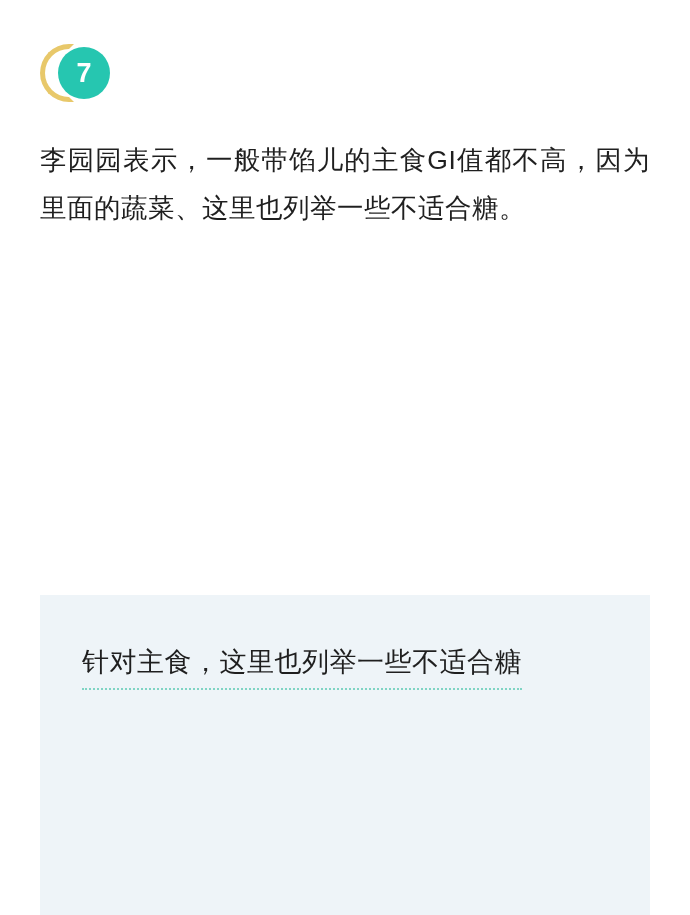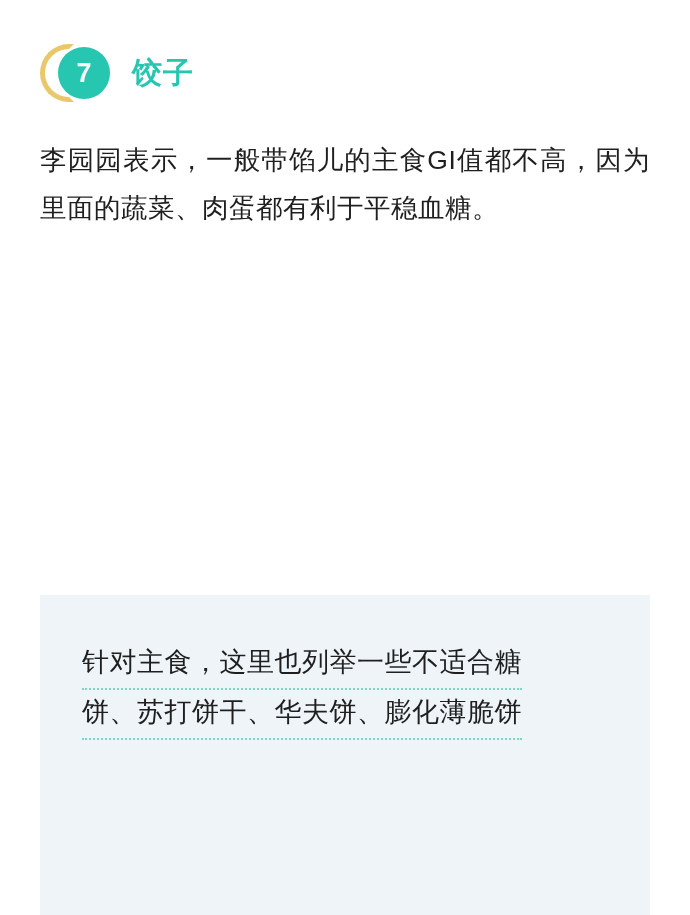--- a/index.html
+++ b/index.html
@@ -108,25 +108,23 @@
   }
 </style>
 </head>
 <body>
 
 <div class="page">
 
   <div class="heading">
     <span class="heading-arc"></span>
     <span class="heading-badge">7</span>
-    <span class="heading-title">饺子</span>
   </div>
 
-  <p class="body-text p1">李园园表示，一般带馅儿的主食GI值都不高，因为里面的蔬菜、肉蛋都有利于平稳血糖。</p>
+  <p class="body-text p1">李园园表示，一般带馅儿的主食GI值都不高，因为里面的蔬菜、这里也列举一些不适合糖。</p>
 
   <div class="callout">
     <div class="callout-inner">
       <div class="callout-row"><span class="callout-line">针对主食，这里也列举一些不适合糖</span></div>
-      <div class="callout-row"><span class="callout-line">饼、苏打饼干、华夫饼、膨化薄脆饼</span></div>
     </div>
   </div>
 
 </div>
 
 </body></html>

